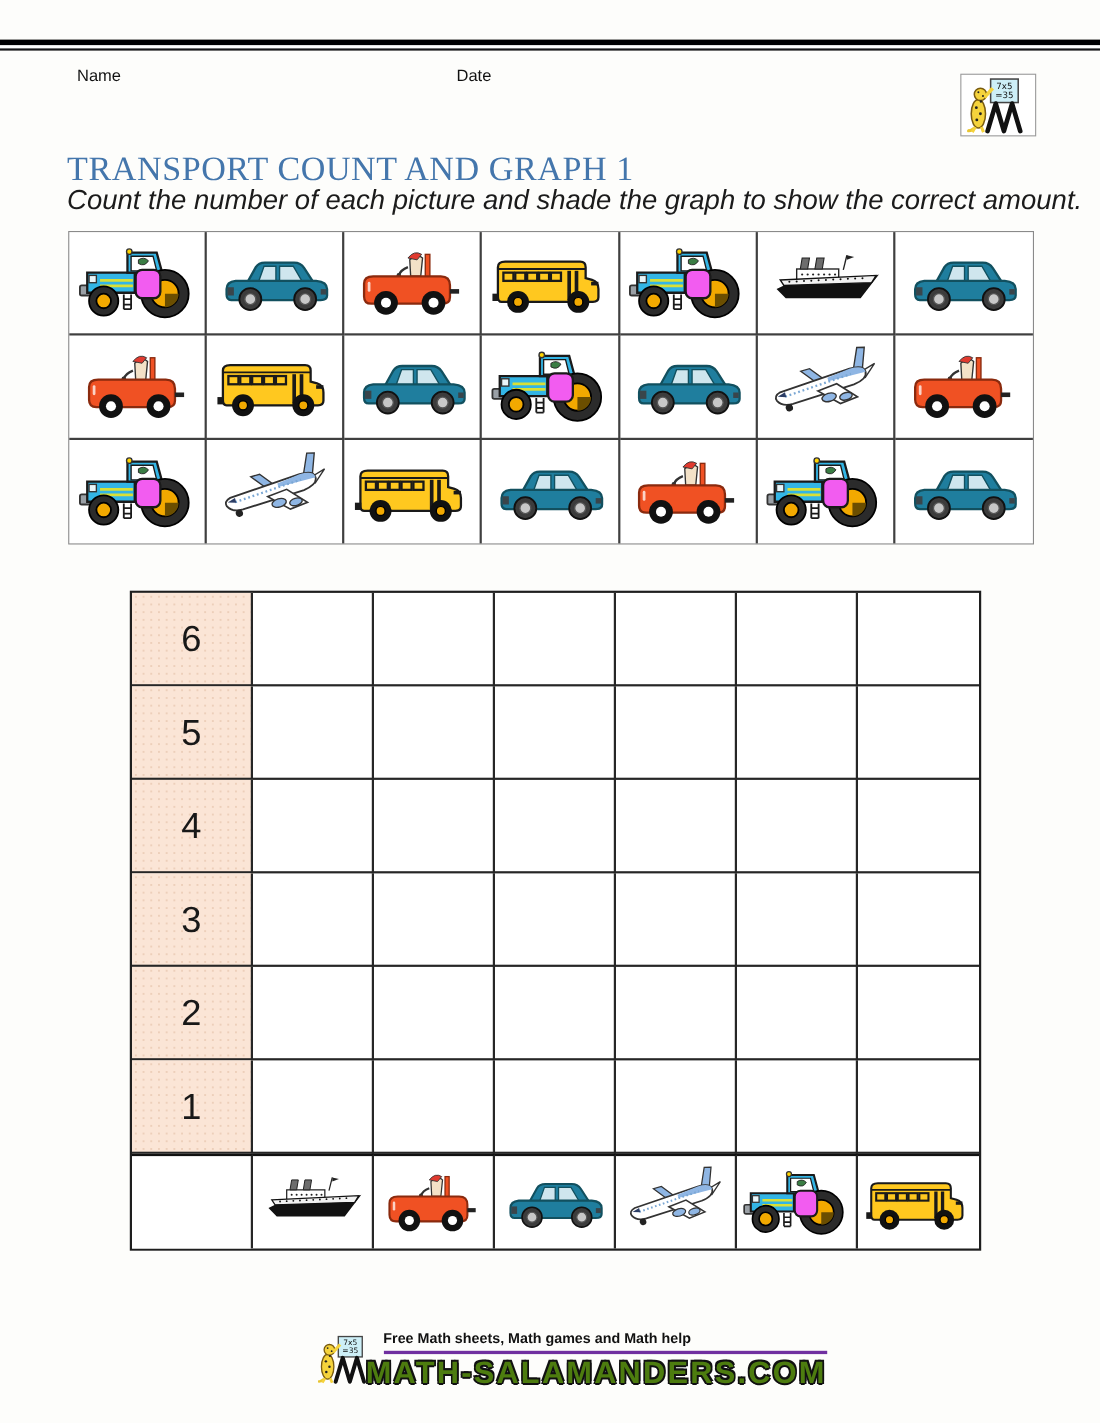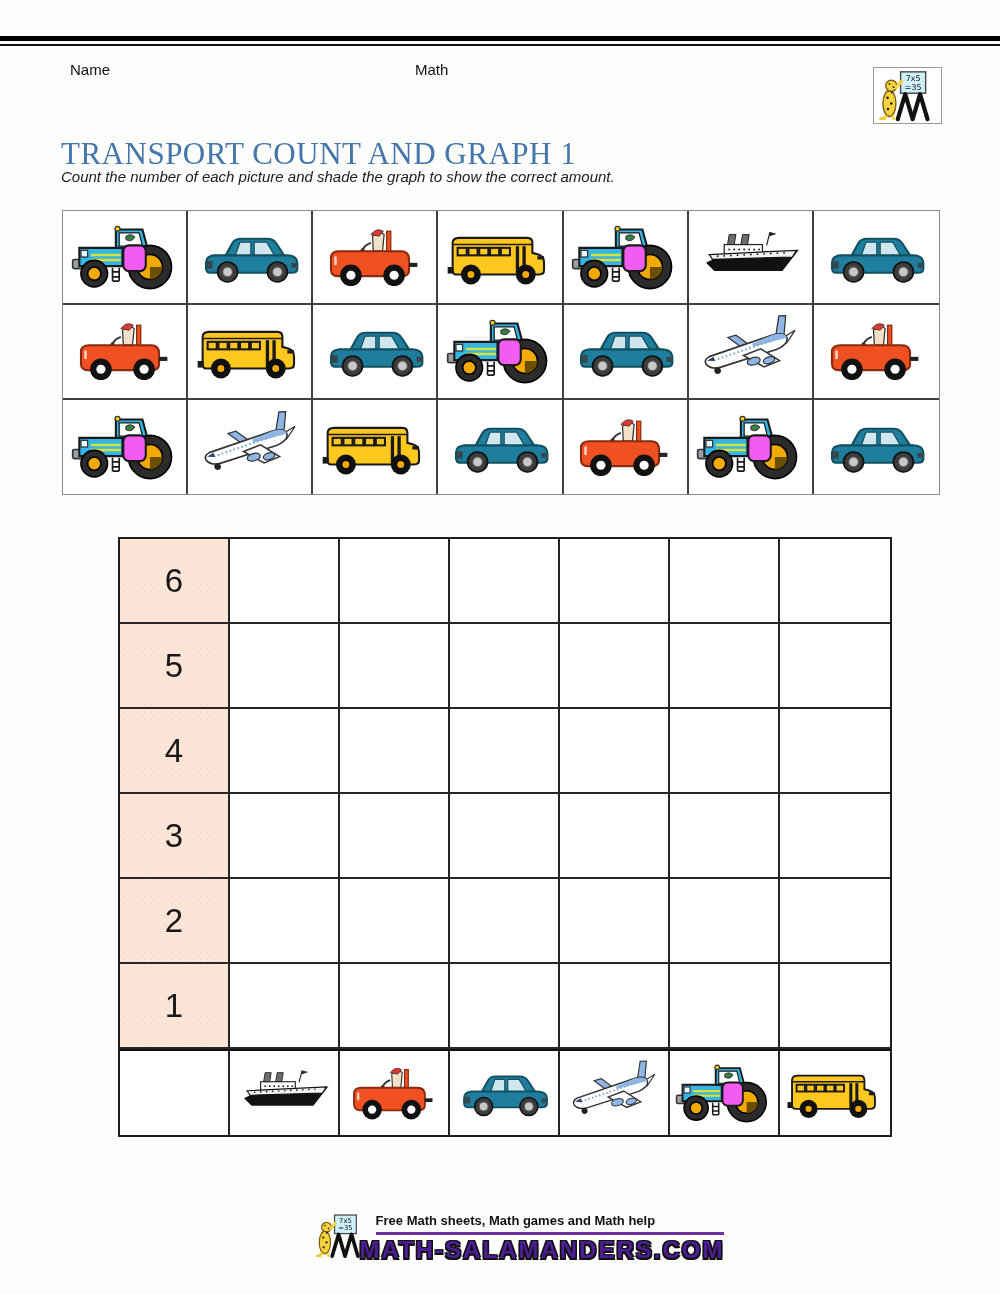--- a/index.html
+++ b/index.html
@@ -16,21 +16,21 @@
 
   .logo-box { position:absolute; left:873px; top:67px; width:69px; height:57px;
               background:#fff; border:1.5px solid #9a9a9a;
               display:flex; align-items:center; justify-content:center; }
 
   .title { position:absolute; left:61px; top:136px; margin:0;
            font-family:"Liberation Serif", serif; font-weight:500;
            font-size:31px; color:#4476AC; letter-spacing:.5px; }
 
   .instruction { position:absolute; left:61px; top:168px; margin:0;
-                 font-size:15px; font-style:italic; color:#1b1b1b; }
+                 font-size:25px; font-style:italic; color:#1b1b1b; }
 
   
   .picture-grid { position:absolute; left:62px; top:210px; width:878px; height:285px;
                   display:grid; grid-template-columns:repeat(7,1fr);
                   grid-template-rows:repeat(3,1fr);
                   border:1px solid #8a8a8a; background:#fff; }
   .pcell { border-right:2px solid #3f3f3f; border-bottom:2px solid #3f3f3f;
            display:flex; align-items:center; justify-content:center; }
   .pcell:nth-child(7n) { border-right:none; }
   .pcell:nth-child(n+15) { border-bottom:none; }
@@ -53,36 +53,36 @@
   .grow-icons svg { width:98px; height:68px; }
   .graph-grid > .gcell:nth-child(n+43) { border-bottom:none; }
 
   
   .footer { position:absolute; left:0; top:1204px; width:1000px;
             display:flex; justify-content:center; align-items:flex-end;margin-left:20px; }
   .footer-logo { width:50px; height:56px; margin-right:-6px; margin-top:4px; }
   .footer-text { display:flex; flex-direction:column; }
   .f-tagline { font-size:13px; font-weight:bold; color:#111; margin-left:16px;
                padding-bottom:4px; border-bottom:3px solid #7030A0; }
-  .f-site { margin-top:1px; font-size:24px; font-weight:bold; letter-spacing:2px;
-            color:#4c1d95;
+  .f-site { margin-top:1px; font-size:28px; font-weight:bold; letter-spacing:2px;
+            color:#4d7c0f;
             text-shadow:-1.5px -1.5px 0 #111, 1.5px -1.5px 0 #111,
                         -1.5px 1.5px 0 #111, 1.5px 1.5px 0 #111, 0 2px 0 #111; }
 
   .defs-holder { position:absolute; width:0; height:0; overflow:hidden; }
 </style>
 </head>
 <body>
 
 <div class="page">
 
   <div class="topbar"></div>
 
   <div class="field-label name-label">Name</div>
-  <div class="field-label date-label">Math</div>
+  <div class="field-label date-label">Date</div>
 
   <div class="logo-box">
     <svg viewBox="0 0 62 56" width="58" height="52">
       <use href="#sala-logo"></use>
     </svg>
   </div>
 
   <h1 class="title">TRANSPORT COUNT AND GRAPH 1</h1>
   <p class="instruction">Count the number of each picture and shade the graph to show the correct amount.</p>
 

